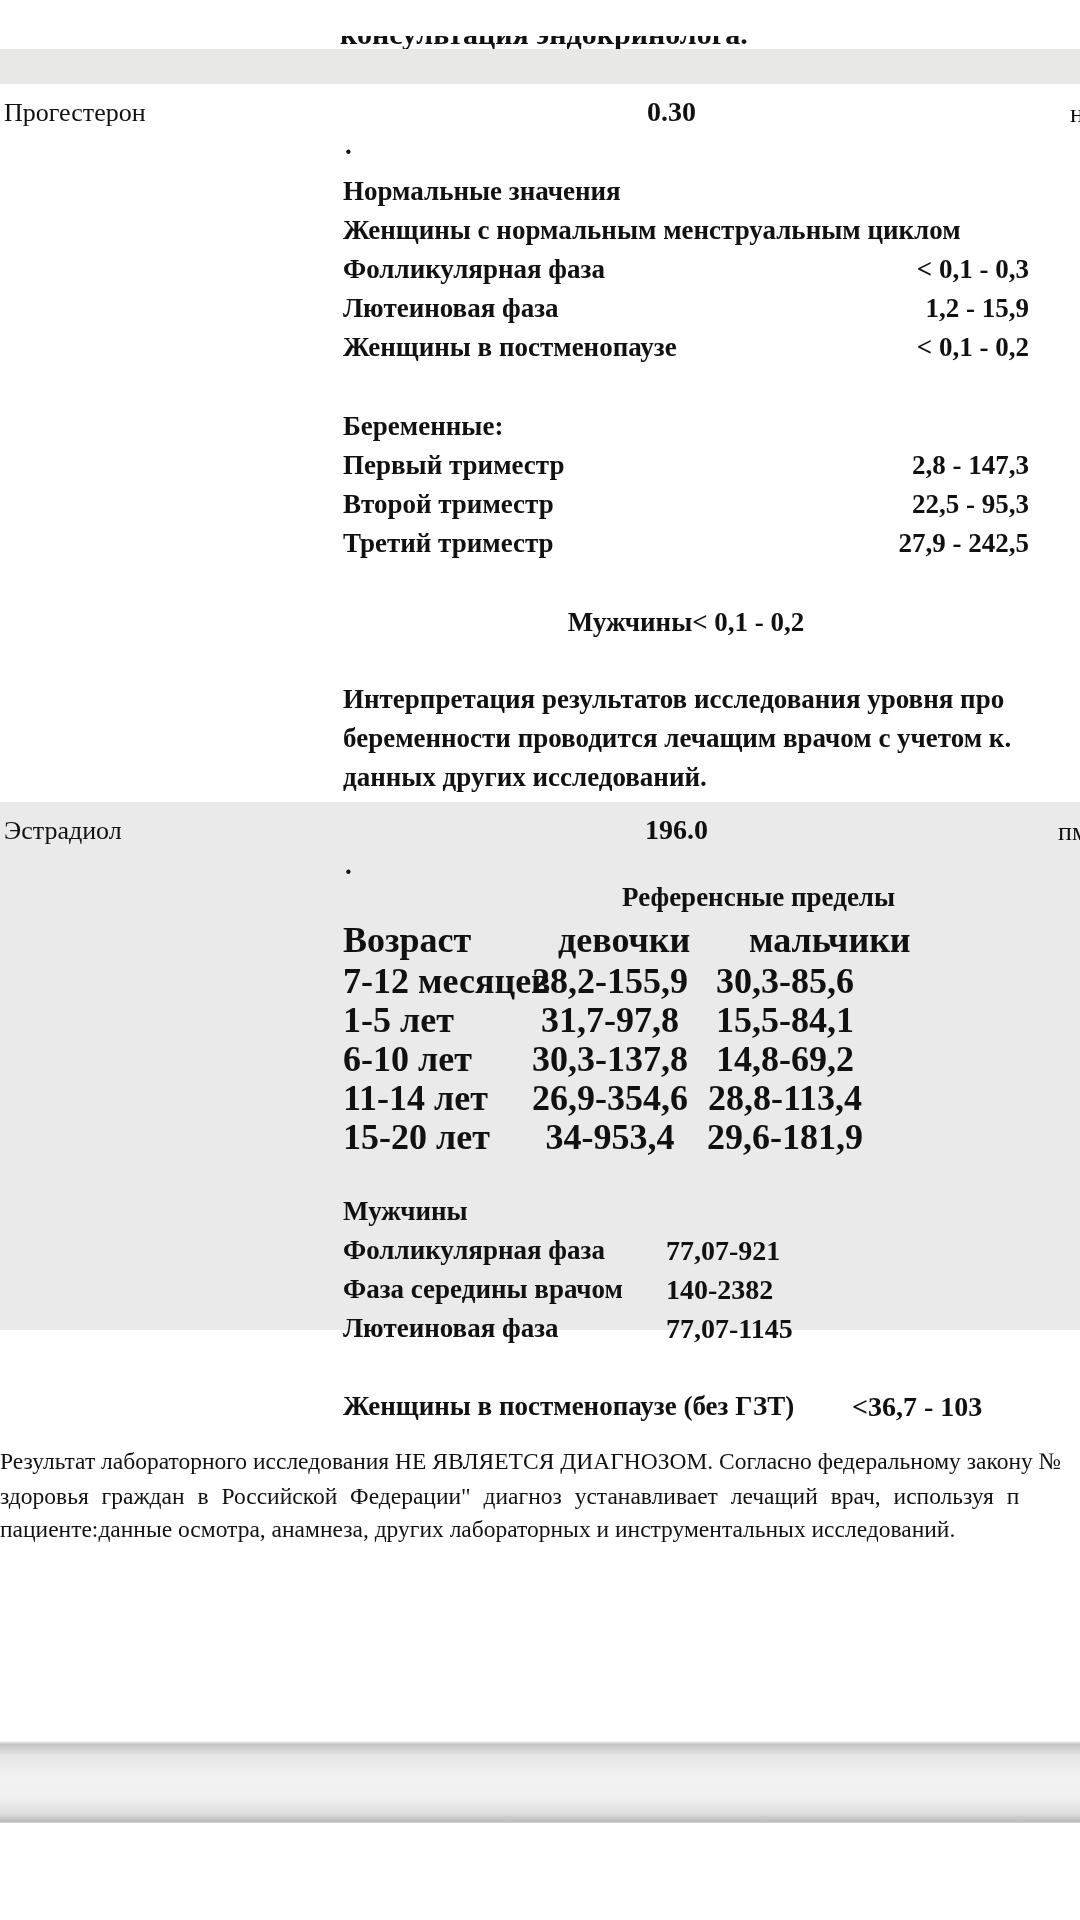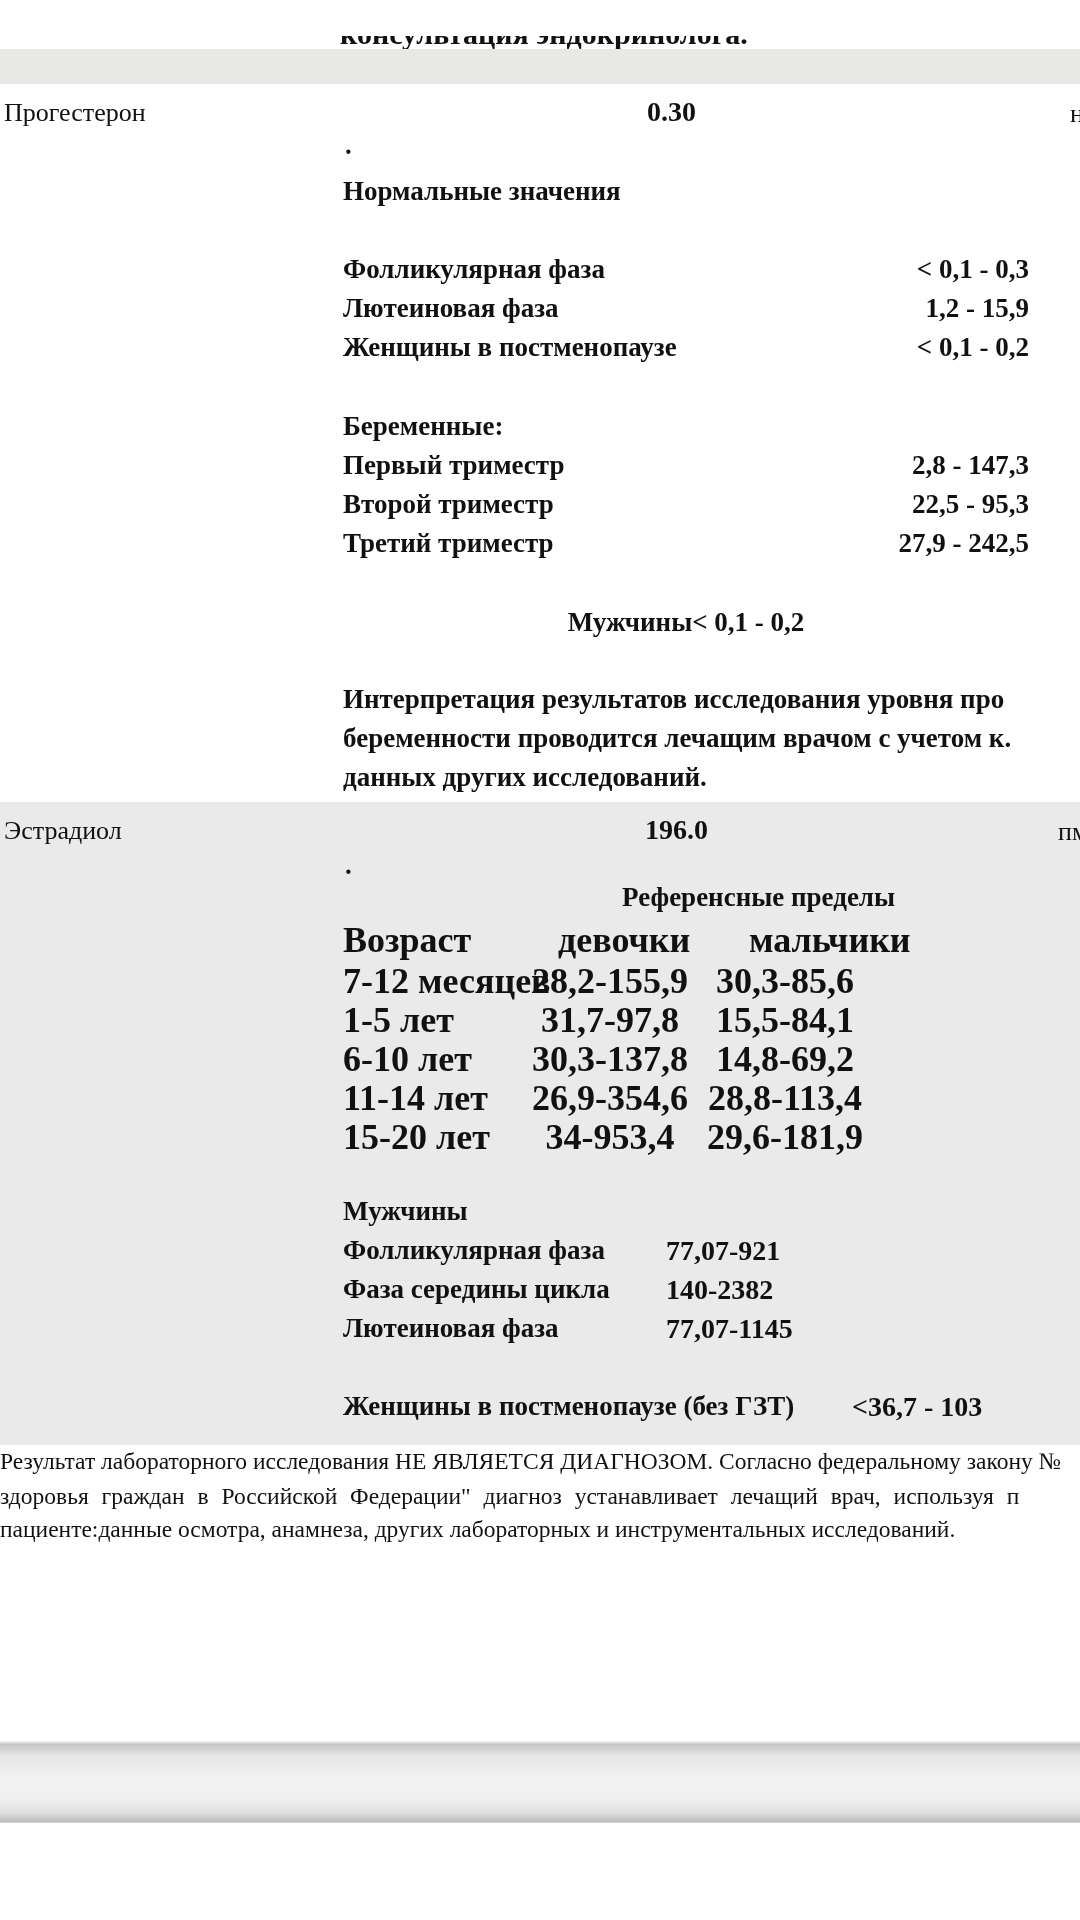--- a/index.html
+++ b/index.html
@@ -28,21 +28,21 @@
   #prog-value{top:60px;left:647px;}
   #prog-unit{top:63px;left:1070px;}
   #prog-dot{top:94px;left:345px;font-weight:bold;font-size:27px;}
 
   
   .ref-line{position:absolute;left:343px;white-space:nowrap;font-weight:bold;font-size:27px;line-height:1.15;}
   .ref-row{position:absolute;left:343px;width:686px;display:flex;justify-content:space-between;
            font-weight:bold;font-size:27px;white-space:nowrap;line-height:1.15;}
 
   
-  #estr-section{position:absolute;top:766px;left:0;width:1080px;height:643px;background:var(--section-gray,#eaeaea);}
+  #estr-section{position:absolute;top:766px;left:0;width:1080px;height:528px;background:var(--section-gray,#eaeaea);}
   #estr-name{top:14px;left:4px;}
   #estr-value{top:12px;left:645px;}
   #estr-unit{top:15px;left:1058px;}
   #estr-dot{top:48px;left:345px;font-weight:bold;font-size:27px;}
   #estr-ref-title{top:80px;left:622px;font-weight:bold;font-size:27px;text-align:right;}
 
   .tbl-cell{position:absolute;font-weight:bold;font-size:36px;white-space:nowrap;line-height:1.15;}
   .tbl-cell.center{width:210px;text-align:center;}
 
   .women-label{position:absolute;left:343px;font-weight:bold;font-size:27px;white-space:nowrap;line-height:1.15;}
@@ -75,20 +75,21 @@
   <div id="top-heading" class="abs">консультация эндокринолога.</div>
 
   <div id="top-band"></div>
 
   <div id="prog-name" class="abs fs26">Прогестерон</div>
   <div id="prog-value" class="abs b fs28">0.30</div>
   <div id="prog-unit" class="abs fs26">н</div>
   <div id="prog-dot" class="abs">.</div>
 
   <div class="ref-line" style="top:140px;">Нормальные значения</div>
+  <div class="ref-line" style="top:179px;">Женщины с нормальным менструальным циклом</div>
 
   <div class="ref-row" style="top:218px;">
     <span>Фолликулярная фаза</span>
     <span>&lt; 0,1 - 0,3</span>
   </div>
   <div class="ref-row" style="top:257px;">
     <span>Лютеиновая фаза</span>
     <span>1,2 - 15,9</span>
   </div>
   <div class="ref-row" style="top:296px;">
@@ -150,21 +151,21 @@
 
     <div class="tbl-cell" style="top:315px;left:343px;">15-20 лет</div>
     <div class="tbl-cell center" style="top:315px;left:505px;">34-953,4</div>
     <div class="tbl-cell center" style="top:315px;left:680px;">29,6-181,9</div>
 
     <div class="women-label" style="top:394px;">Мужчины</div>
 
     <div class="women-label" style="top:433px;">Фолликулярная фаза</div>
     <div class="women-value" style="top:433px;">77,07-921</div>
 
-    <div class="women-label" style="top:472px;">Фаза середины цикла</div>
+    <div class="women-label" style="top:472px;">Фаза середины врачом</div>
     <div class="women-value" style="top:472px;">140-2382</div>
 
     <div class="women-label" style="top:511px;">Лютеиновая фаза</div>
     <div class="women-value" style="top:511px;">77,07-1145</div>
 
     <div class="women-label" style="top:589px;">Женщины в постменопаузе (без ГЗТ)</div>
     <div class="women-value" style="top:589px;left:852px;">&lt;36,7 - 103</div>
   </div>
 
   <div id="discl-1" class="discl">Результат лабораторного исследования НЕ ЯВЛЯЕТСЯ ДИАГНОЗОМ. Согласно федеральному закону №</div>

